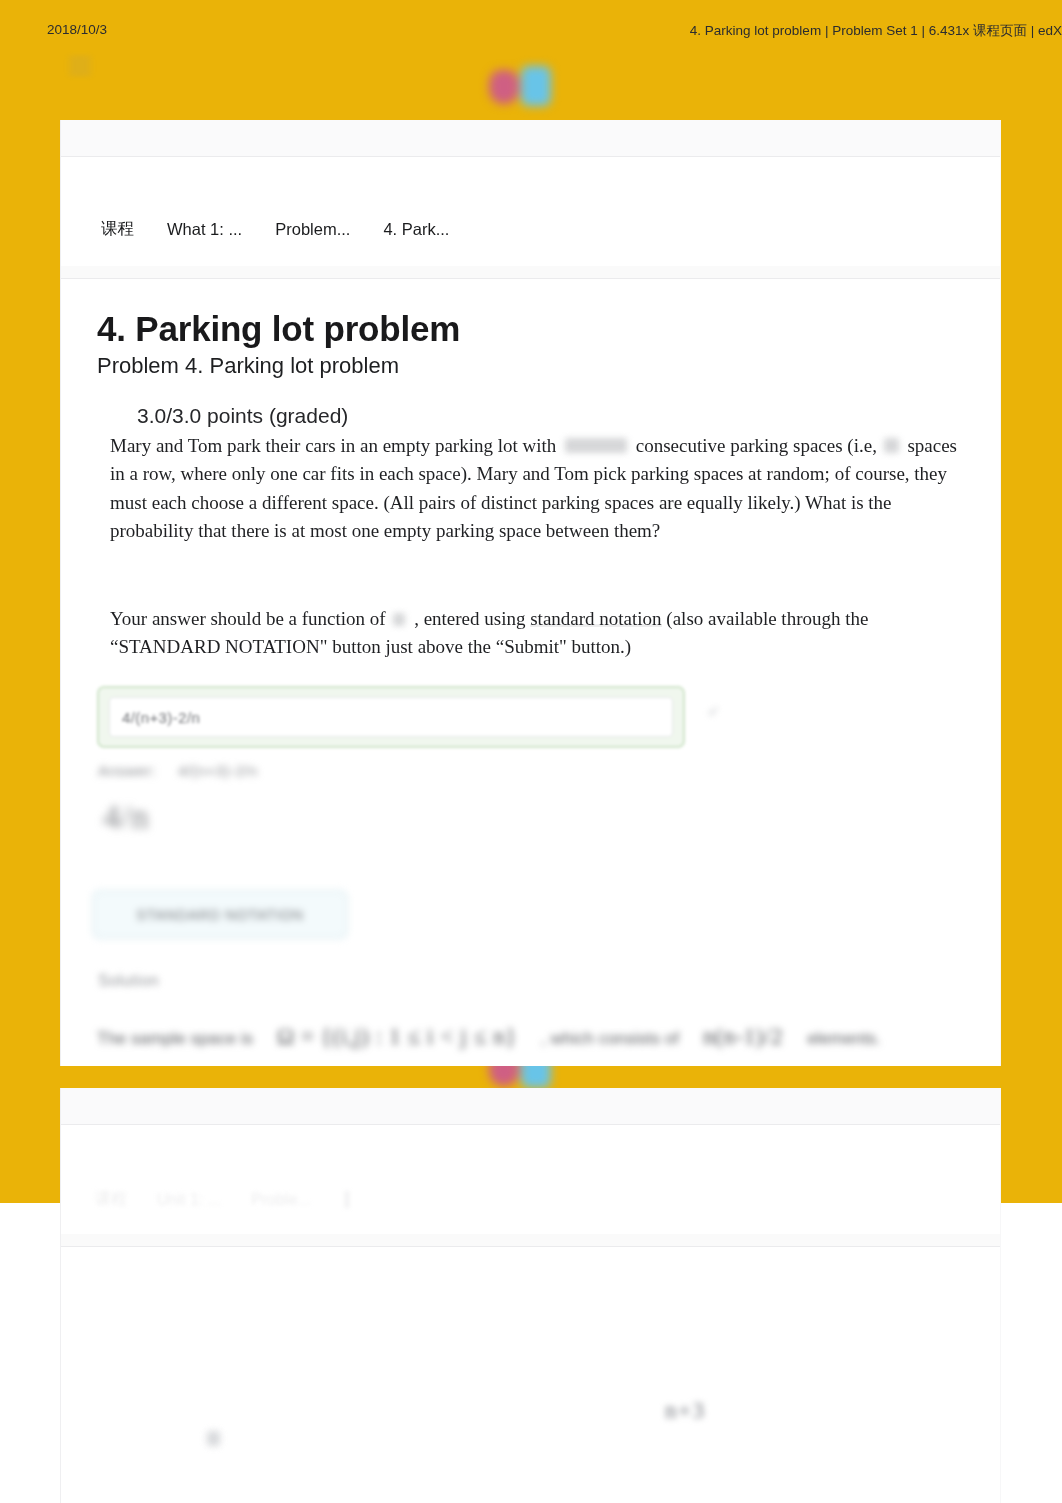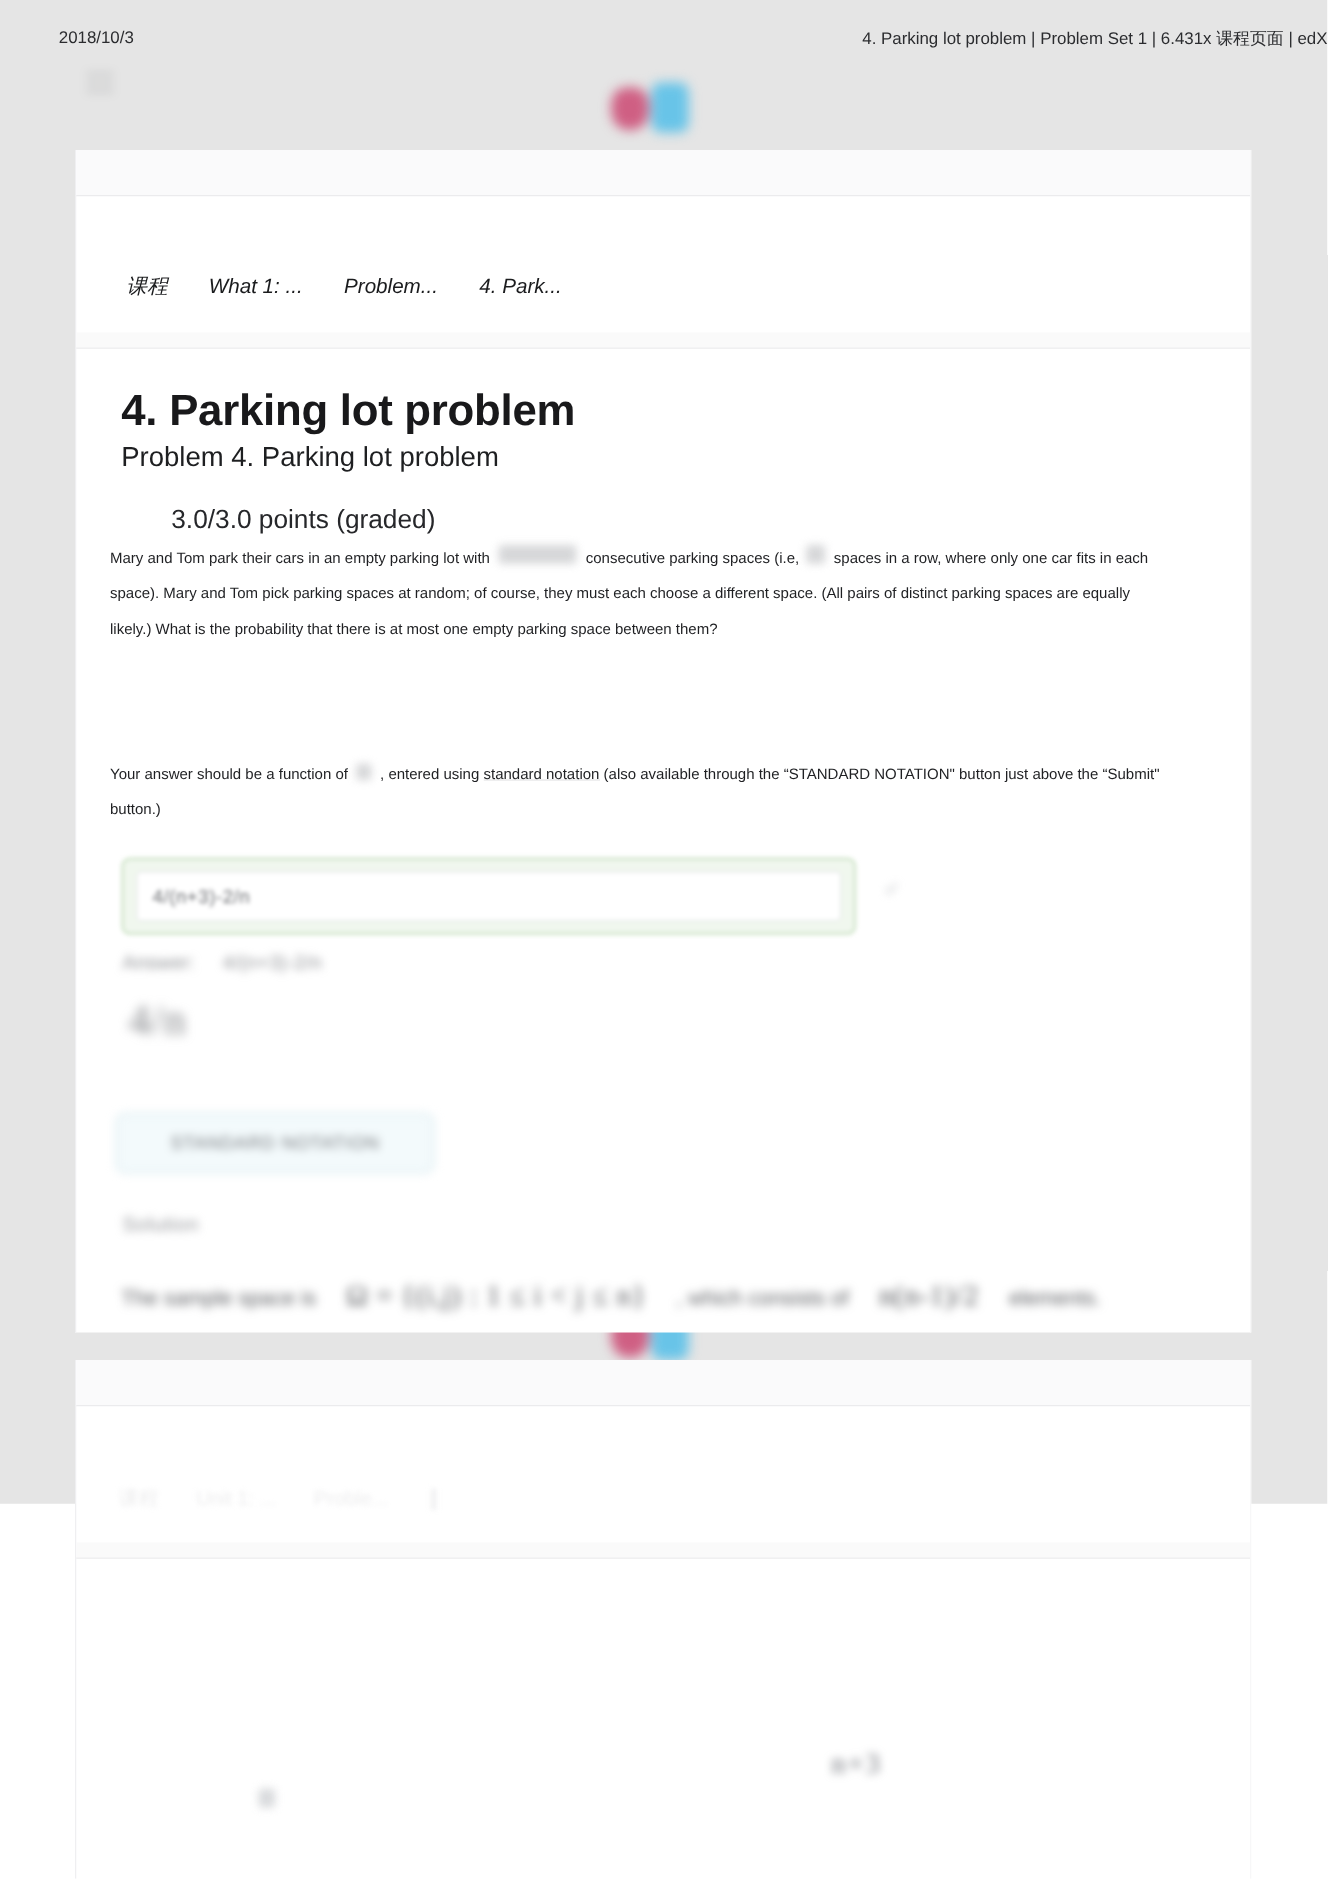--- a/index.html
+++ b/index.html
@@ -10,21 +10,21 @@
     background: #ffffff;
     font-family: "Liberation Sans", sans-serif;
     color: #222326;
     overflow: hidden;
   }
 
   .sheet {
     position: relative;
     width: 1062px;
     height: 1203px;
-    background: #e5e5e5;
+    background: #eab308;
   }
 
   
   .print-header {
     position: absolute;
     top: 22px;
     left: 0;
     width: 1062px;
     height: 22px;
     font-size: 13.5px;
@@ -124,21 +124,20 @@
 
   
   .breadcrumb {
     position: absolute;
     display: flex;
     align-items: center;
     gap: 0px;
     font-size: 16.5px;
     color: #1b1c1e;
     white-space: nowrap;
-    font-style: italic;
   }
   .crumb-1 { left: 101px; top: 216px; }
   .breadcrumb .crumb { padding: 2px 0; }
   .breadcrumb .gap { display: inline-block; width: 33px; }
 
   .breadcrumb-2 {
     position: absolute;
     left: 95px;
     top: 1189px;
     display: flex;
@@ -177,25 +176,26 @@
     left: 97px;
     top: 404px;
     font-size: 21px;
     color: #26272a;
     margin-left: 40px;
   }
 
   
   .prose {
     position: absolute;
-    left: 88px;
+    left: 110px;
     width: 852px;
-    font-size: 12px;
+    font-size: 19px;
     line-height: 28.3px;
     color: #1f2023;
+    font-family: Liberation Serif, serif;
   }
   .prose-1 { top: 432px; }
   .prose-2 { top: 605px; }
 
   .mathblur {
     display: inline-block;
     position: relative;
     vertical-align: baseline;
     background: #cfd0d2;
     border-radius: 2px;

